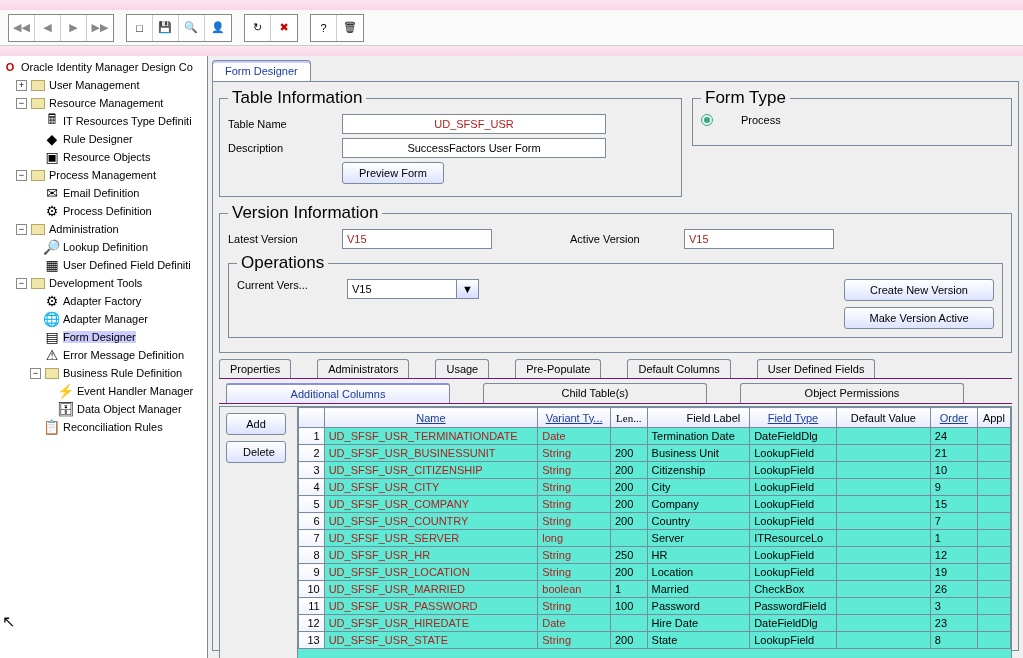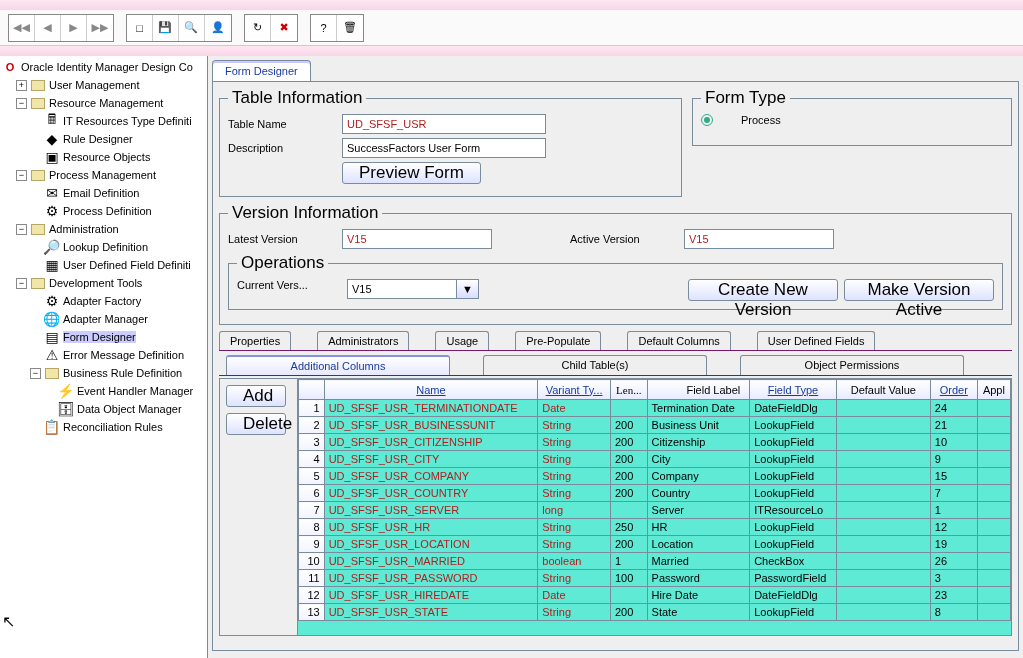--- a/index.html
+++ b/index.html
@@ -49,37 +49,37 @@
     border:1px solid #7a8b9c; margin:0 0 6px 0; padding:6px 8px 8px 8px;
     background:#efefef;
   }
   legend{ font-size:17px; padding:0 4px; color:#000;}
   .row{display:flex;align-items:center;margin-bottom:4px;gap:24px;}
   .lbl{ width:90px; }
   .textfield{
     height:20px; border:1px solid #7a8b9c; background:#fff; padding:2px 4px;
     font-family:inherit; font-size:11px; color:#b02020;
   }
-  .wide{ width:204px;}
+  .wide{ width:264px;text-align:center;}
   .med{ width:150px;}
   .btn{
     height:22px; border:1px solid #7a8b9c; background:linear-gradient(#fff,#dde3ff);
-    padding:0 16px; font-family:inherit; font-size:17px; cursor:pointer;
+    padding:0 16px; font-family:inherit; font-size:11px; cursor:pointer;
     border-radius:3px;
   }
   .radio-dot{width:12px;height:12px;border:1px solid #3a8;border-radius:50%;display:inline-flex;align-items:center;justify-content:center;margin-right:4px;}
   .radio-dot .inner{width:6px;height:6px;background:#3a8;border-radius:50%;}
   .top-flex{display:flex; gap:10px;}
   .left-col{flex:1;}
   .right-col{width:320px;}
   .ops-row{display:flex;align-items:flex-start;gap:20px;}
   .combo{display:flex;}
   .combo .textfield{color:#000;width:110px;}
   .combo-btn{width:22px;height:20px;border:1px solid #7a8b9c;border-left:none;background:linear-gradient(#fff,#d8dcff);display:flex;align-items:center;justify-content:center;cursor:pointer;}
-  .ops-btns{display:flex;flex-direction:row;gap:6px;}
+  .ops-btns{display:flex;flex-direction:column;gap:6px;}
   
   .subtab-row{display:flex;border-bottom:1px solid #701a75;margin-top:4px;gap:27px;}
   .subtab{
     border:1px solid #7a8b9c;border-bottom:none;padding:3px 10px;background:#efefef;
     font-size:11px;cursor:pointer;border-radius:3px 3px 0 0;margin-right:-1px;
   }
   .subtab.active{
     background:linear-gradient(#fff,#e6e9ff);color:#1a3ba0;font-weight:normal;
     border-top:2px solid #8890e0;
   }

